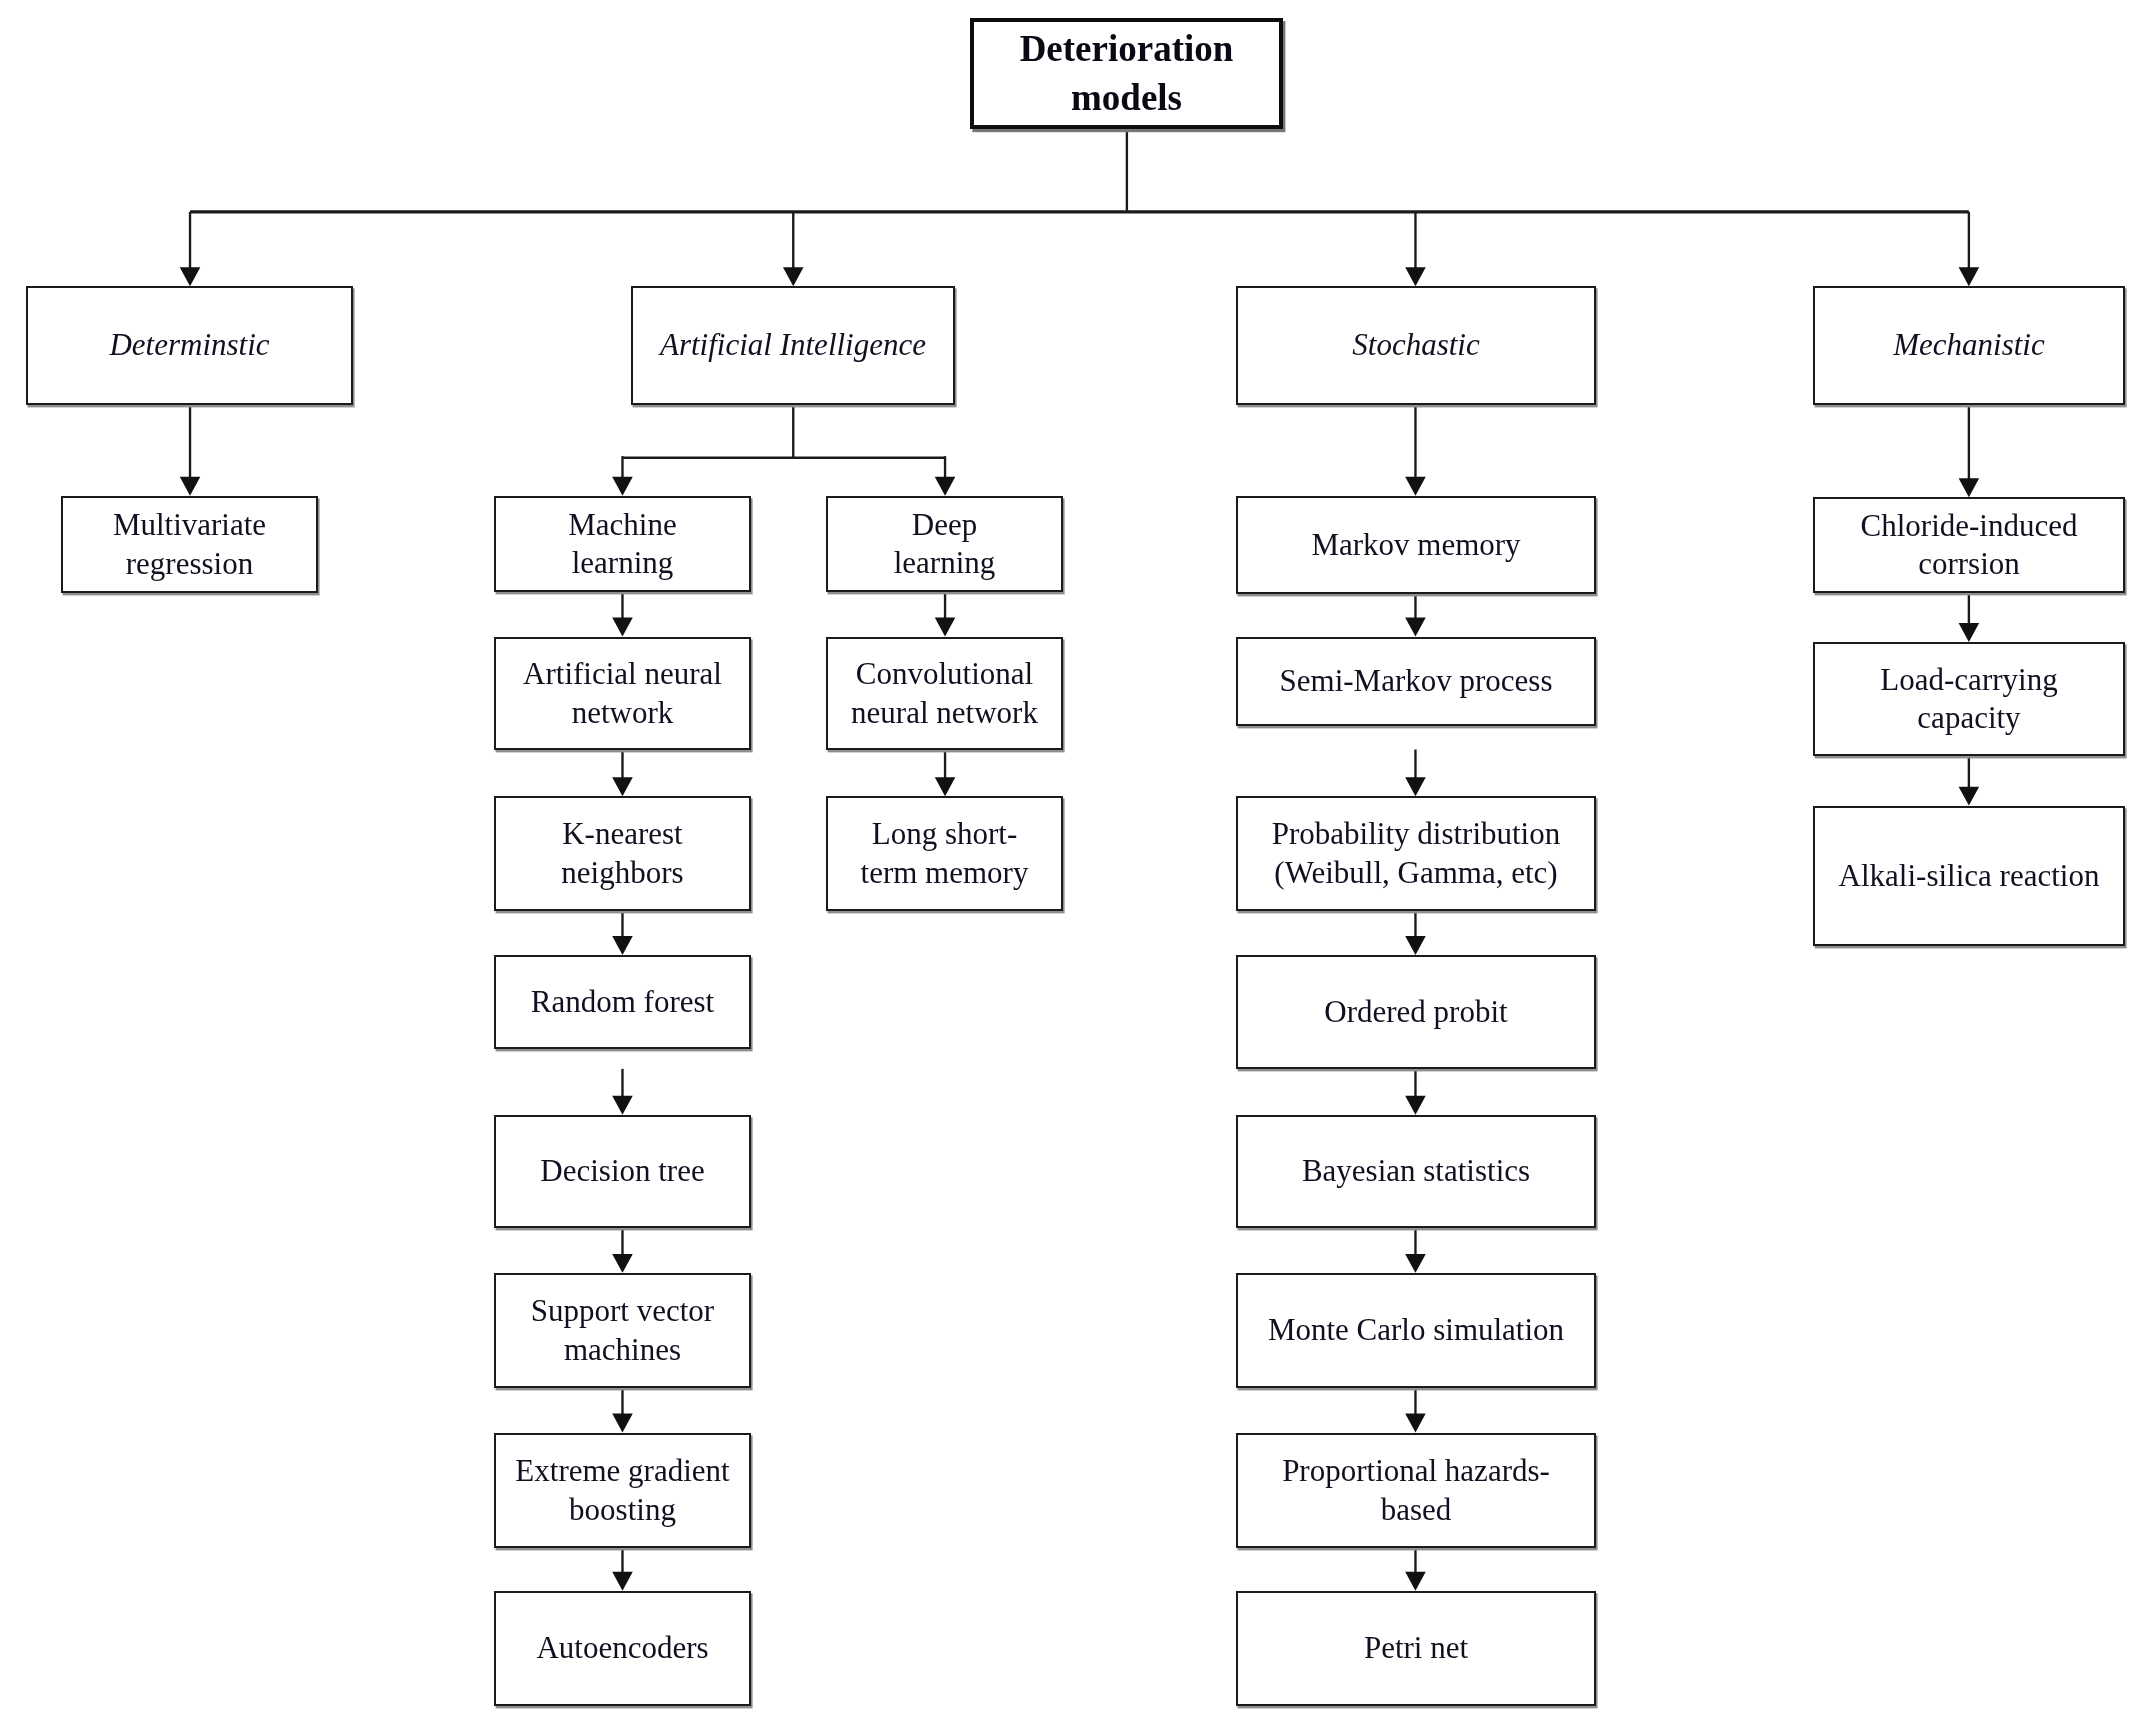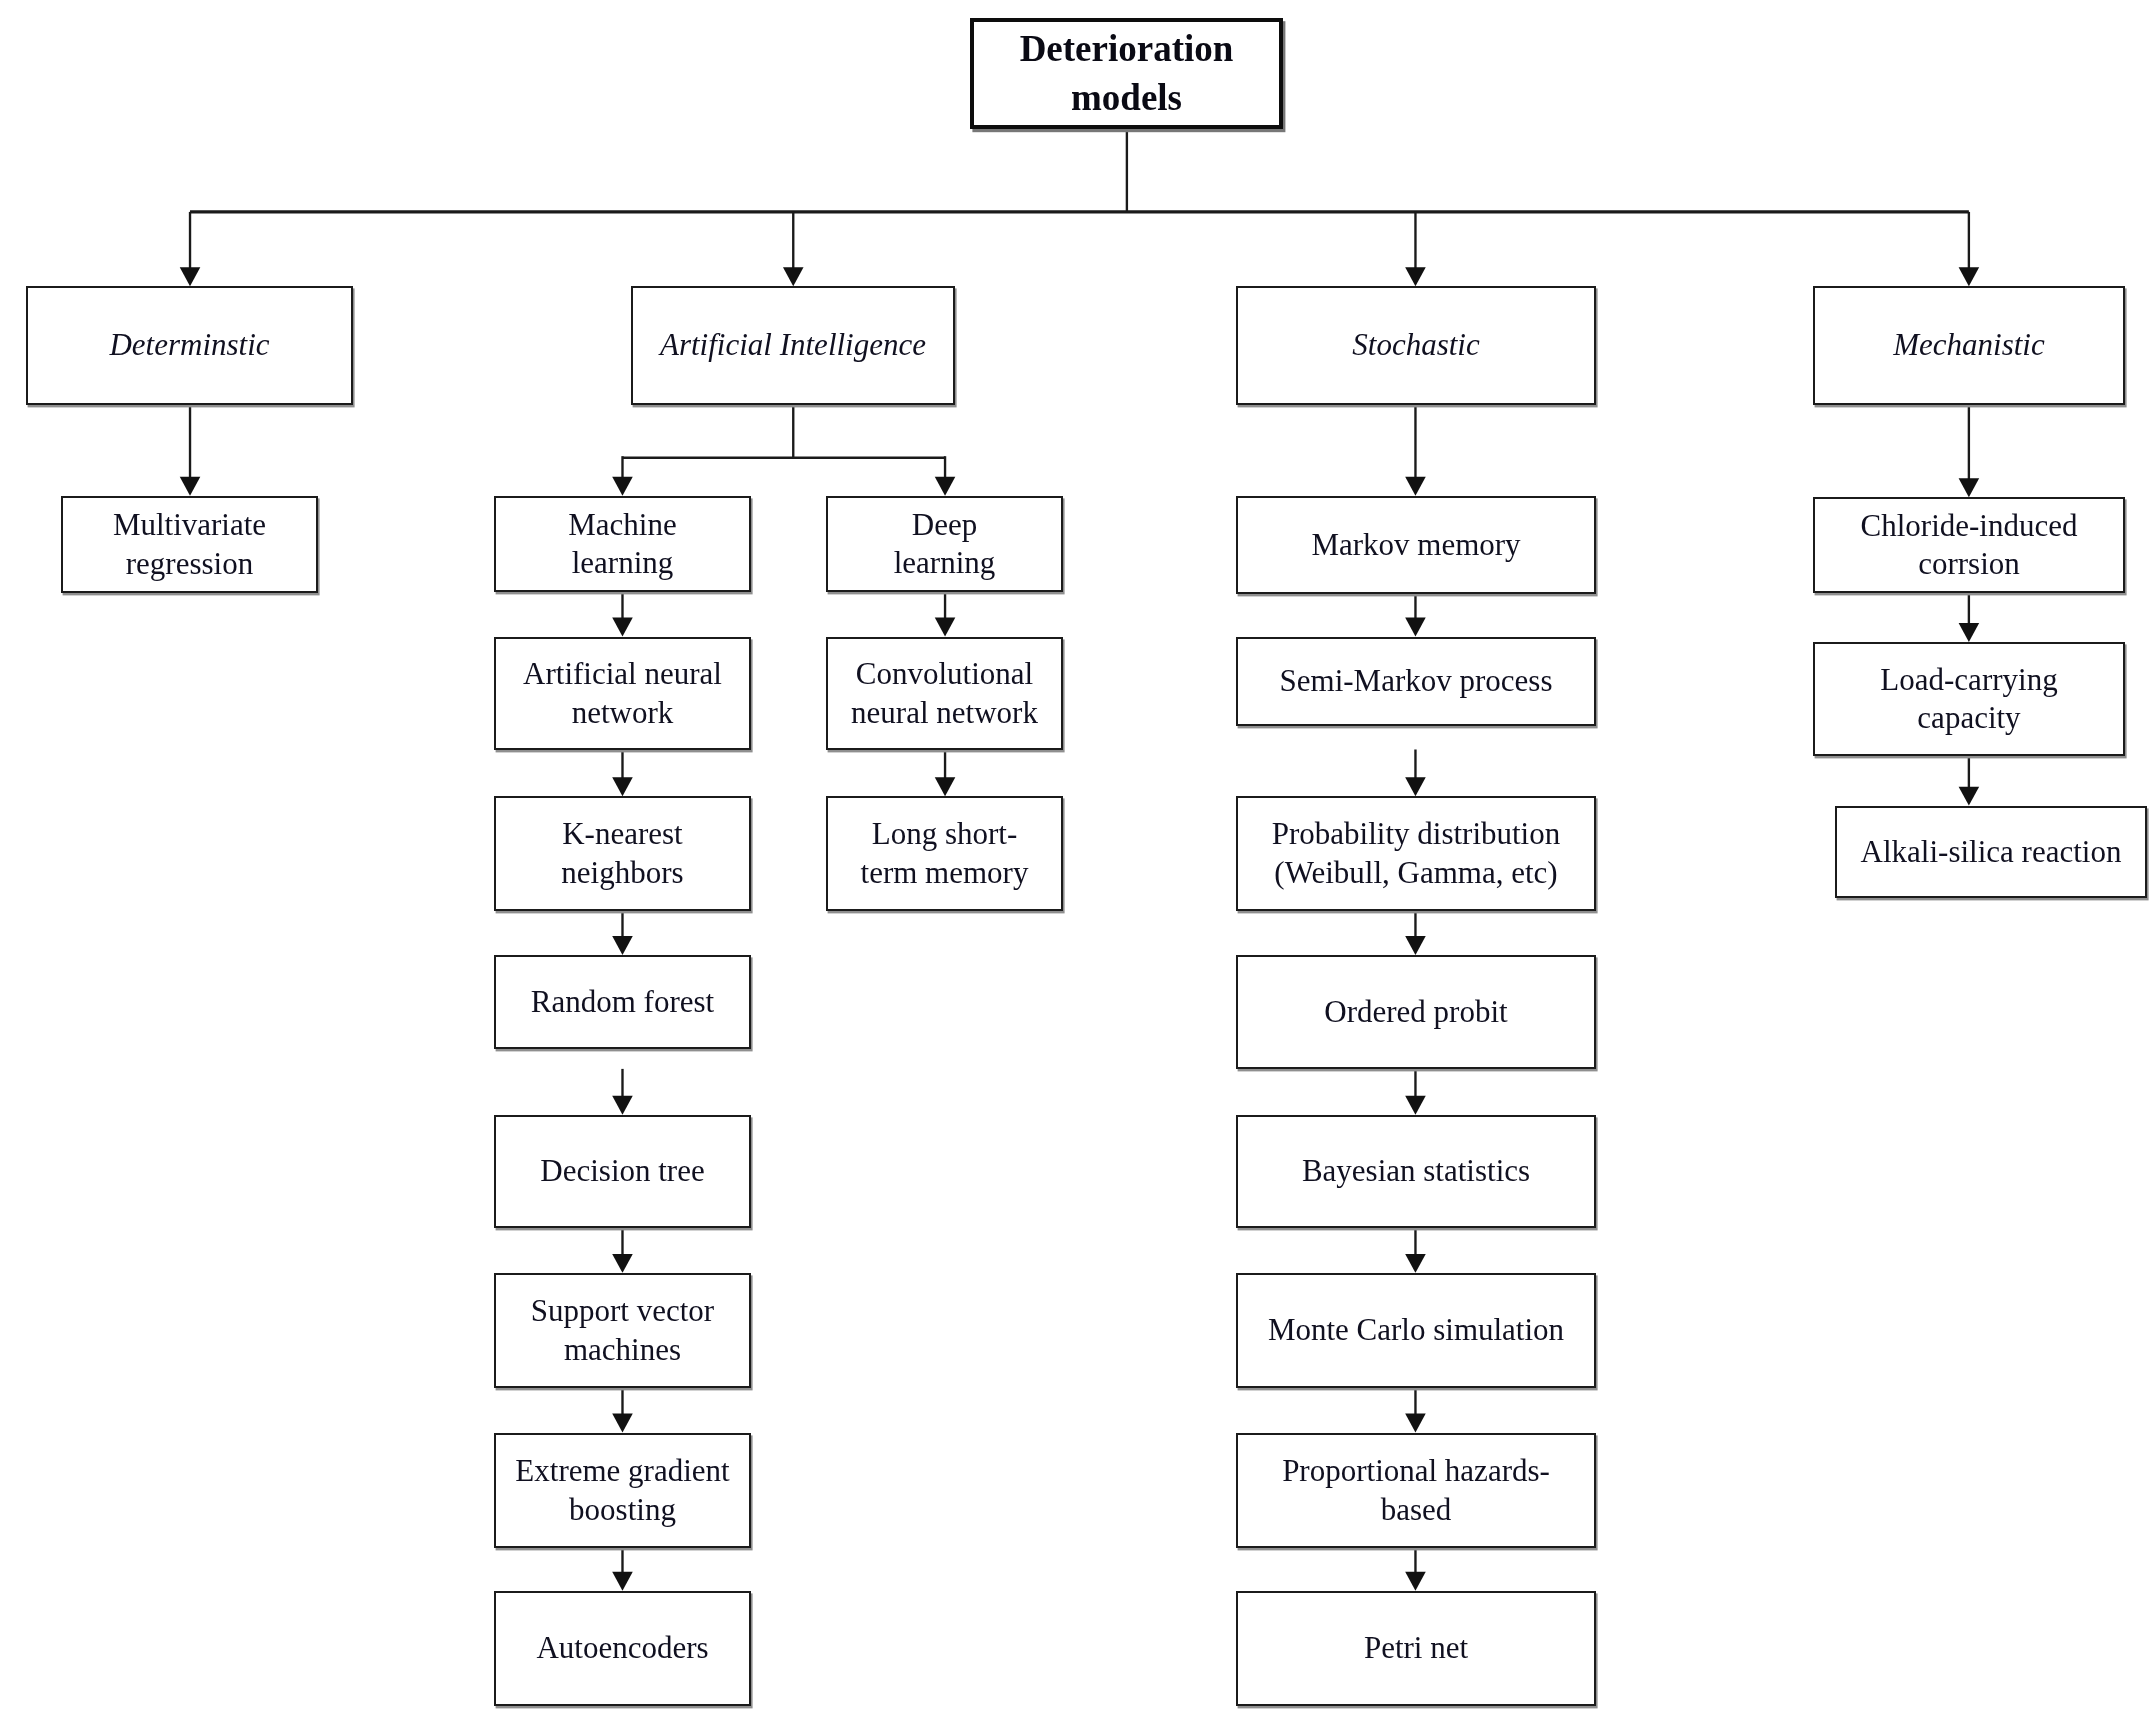--- a/index.html
+++ b/index.html
@@ -212,16 +212,16 @@
   <div class="node" style="left:1236px; top:1115px; width:360px; height:113px;">Bayesian statistics</div>
   <div class="node" style="left:1236px; top:1433px; width:360px; height:115px;">Proportional hazards-
 based</div>
   <div class="node" style="left:1236px; top:1273px; width:360px; height:115px;">Monte Carlo simulation</div>
   <div class="node" style="left:1236px; top:1591px; width:360px; height:115px;">Petri net</div>
 
   <div class="node" style="left:1813px; top:642px; width:312px; height:114px;">Load-carrying
 capacity</div>
   <div class="node" style="left:1813px; top:497px; width:312px; height:96px;">Chloride-induced
 corrsion</div>
-  <div class="node" style="left:1813px; top:806px; width:312px; height:92px;margin-left:22px;">Alkali-silica reaction</div>
+  <div class="node" style="left:1813px; top:806px; width:312px; height:140px;">Alkali-silica reaction</div>
 
 </div>
 
 
 </body></html>

